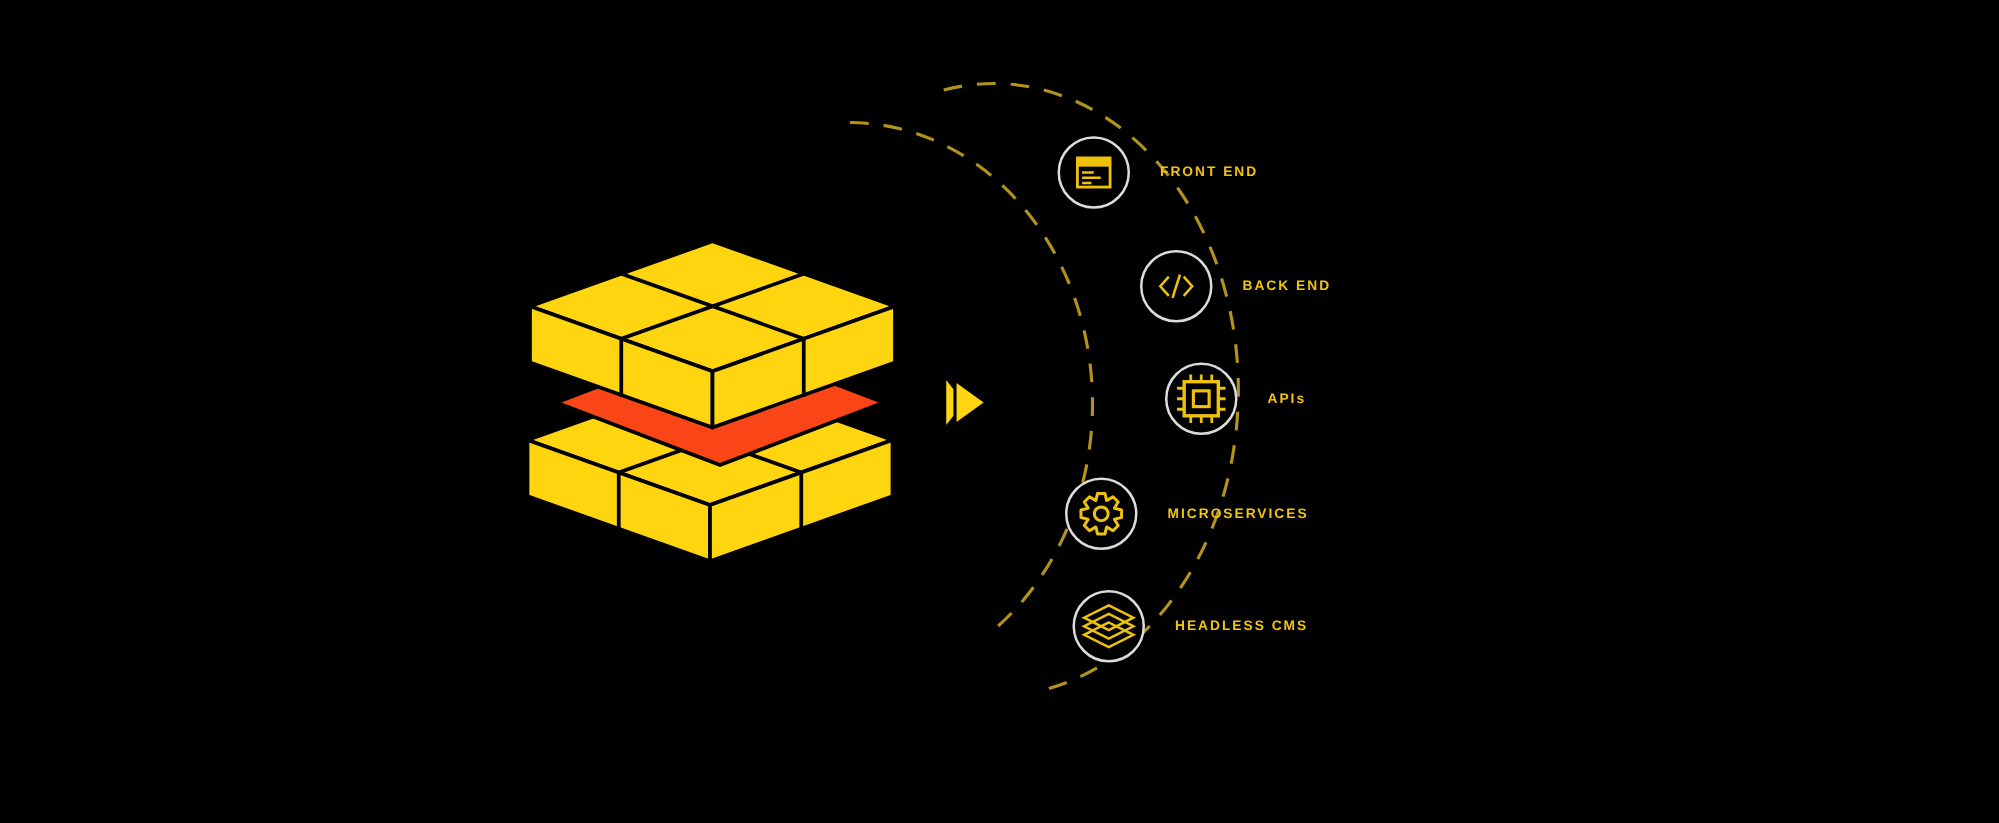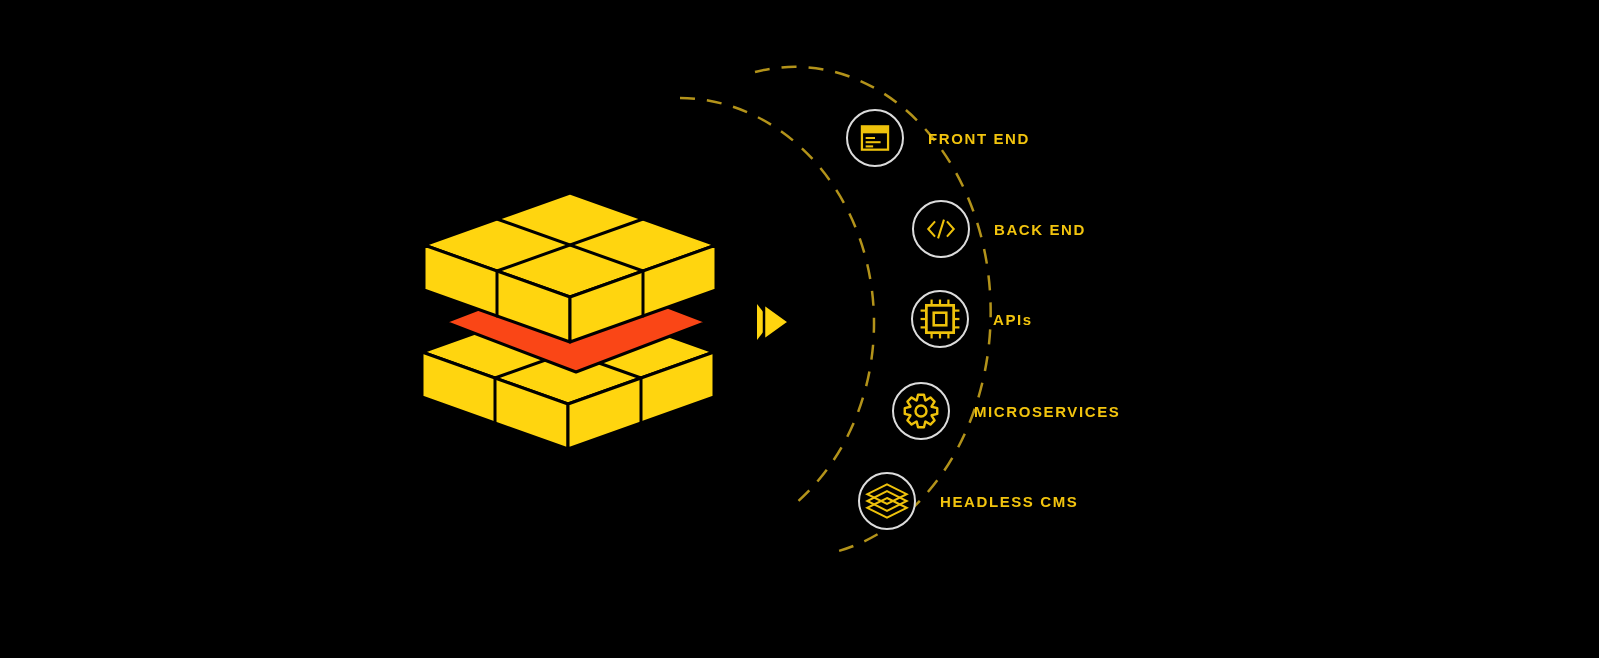--- a/index.html
+++ b/index.html
@@ -3,21 +3,21 @@
 <meta charset="utf-8">
 <style>
   html,body{margin:0;padding:0;background:#000;}
   body{width:1599px;height:658px;overflow:hidden;font-family:"Liberation Sans",sans-serif;}
   .stage{position:relative;width:1599px;height:658px;background:var(--background,#000);}
   .bg{position:absolute;left:0;top:0;}
   .step{position:absolute;width:58px;height:58px;}
   .node{box-sizing:border-box;width:58px;height:58px;border:2px solid var(--circle-stroke,#dcdcdc);
         border-radius:50%;background:#000;display:flex;align-items:center;justify-content:center;}
   .label{position:absolute;left:82px;top:50%;transform:translateY(-50%);
-         color:var(--label-yellow,#f2c40e);font-size:15px;font-weight:700;
+         color:var(--label-yellow,#f2c40e);font-size:11px;font-weight:700;
          letter-spacing:1.6px;white-space:nowrap;}
   .icon-stroke{stroke:var(--icon-yellow,#eec20b);fill:none;}
   .icon-fill{fill:var(--icon-yellow,#eec20b);}
   .arc{stroke:var(--arc-dash,#b3931a);stroke-width:2.5;stroke-dasharray:15 12;fill:none;}
   .block{fill:var(--block-yellow,#ffd50f);stroke:#000;stroke-width:3;stroke-linejoin:round;}
   .block-line{stroke:#000;stroke-width:3;stroke-linecap:round;}
   .plane{fill:var(--plane-orange,#fa4616);stroke:#000;stroke-width:3;stroke-linejoin:round;}
   .arrow{fill:var(--block-yellow,#ffd50f);}
 </style>
 </head>
@@ -78,21 +78,21 @@
     <div class="node">
       <svg width="36" height="34" viewBox="-20 -20 40 40">
         <polyline class="icon-stroke" points="-7,-9 -15,0 -7,9" stroke-width="2.4"></polyline>
         <polyline class="icon-stroke" points="7,-9 15,0 7,9" stroke-width="2.4"></polyline>
         <line class="icon-stroke" x1="-3.5" y1="11" x2="3.5" y2="-11" stroke-width="2.4"></line>
       </svg>
     </div>
     <span class="label">BACK END</span>
   </div>
 
-  <div class="step" style="left:911px;top:290px">
+  <div class="step" style="left:932px;top:290px">
     <div class="node">
       <svg width="42" height="42" viewBox="-20 -20 40 40">
         <rect class="icon-stroke" x="-13" y="-13" width="26" height="26" stroke-width="2.6"></rect>
         <rect class="icon-stroke" x="-6" y="-6" width="12" height="12" stroke-width="2.4"></rect>
         <g class="icon-stroke" stroke-width="2.1">
           <line x1="-8" y1="-18.5" x2="-8" y2="-13"></line>
             <line x1="0" y1="-18.5" x2="0" y2="-13"></line>
             <line x1="8" y1="-18.5" x2="8" y2="-13"></line>
           <line x1="-8" y1="13" x2="-8" y2="18.5"></line>
             <line x1="0" y1="13" x2="0" y2="18.5"></line>
@@ -102,21 +102,21 @@
             <line x1="-18.5" y1="8" x2="-13" y2="8"></line>
           <line x1="13" y1="-8" x2="18.5" y2="-8"></line>
             <line x1="13" y1="0" x2="18.5" y2="0"></line>
             <line x1="13" y1="8" x2="18.5" y2="8"></line>
         </g>
       </svg>
     </div>
     <span class="label">APIs</span>
   </div>
 
-  <div class="step" style="left:892px;top:382px">
+  <div class="step" style="left:852px;top:382px">
     <div class="node">
       <svg width="40" height="40" viewBox="-20 -20 40 40">
         <polygon id="gear-path" class="icon-stroke" stroke-width="2.4" stroke-linejoin="round" points="10.68,-4.27 16.23,-2.95 16.23,2.95 10.68,4.27 10.57,4.54 13.57,9.39 9.39,13.57 4.54,10.57 4.27,10.68 2.95,16.23 -2.95,16.23 -4.27,10.68 -4.54,10.57 -9.39,13.57 -13.57,9.39 -10.57,4.54 -10.68,4.27 -16.23,2.95 -16.23,-2.95 -10.68,-4.27 -10.57,-4.54 -13.57,-9.39 -9.39,-13.57 -4.54,-10.57 -4.27,-10.68 -2.95,-16.23 2.95,-16.23 4.27,-10.68 4.54,-10.57 9.39,-13.57 13.57,-9.39 10.57,-4.54"></polygon>
         <circle class="icon-stroke" cx="0" cy="0" r="5.5" stroke-width="2.4"></circle>
       </svg>
     </div>
     <span class="label">MICROSERVICES</span>
   </div>
 
   <div class="step" style="left:858px;top:472px">

